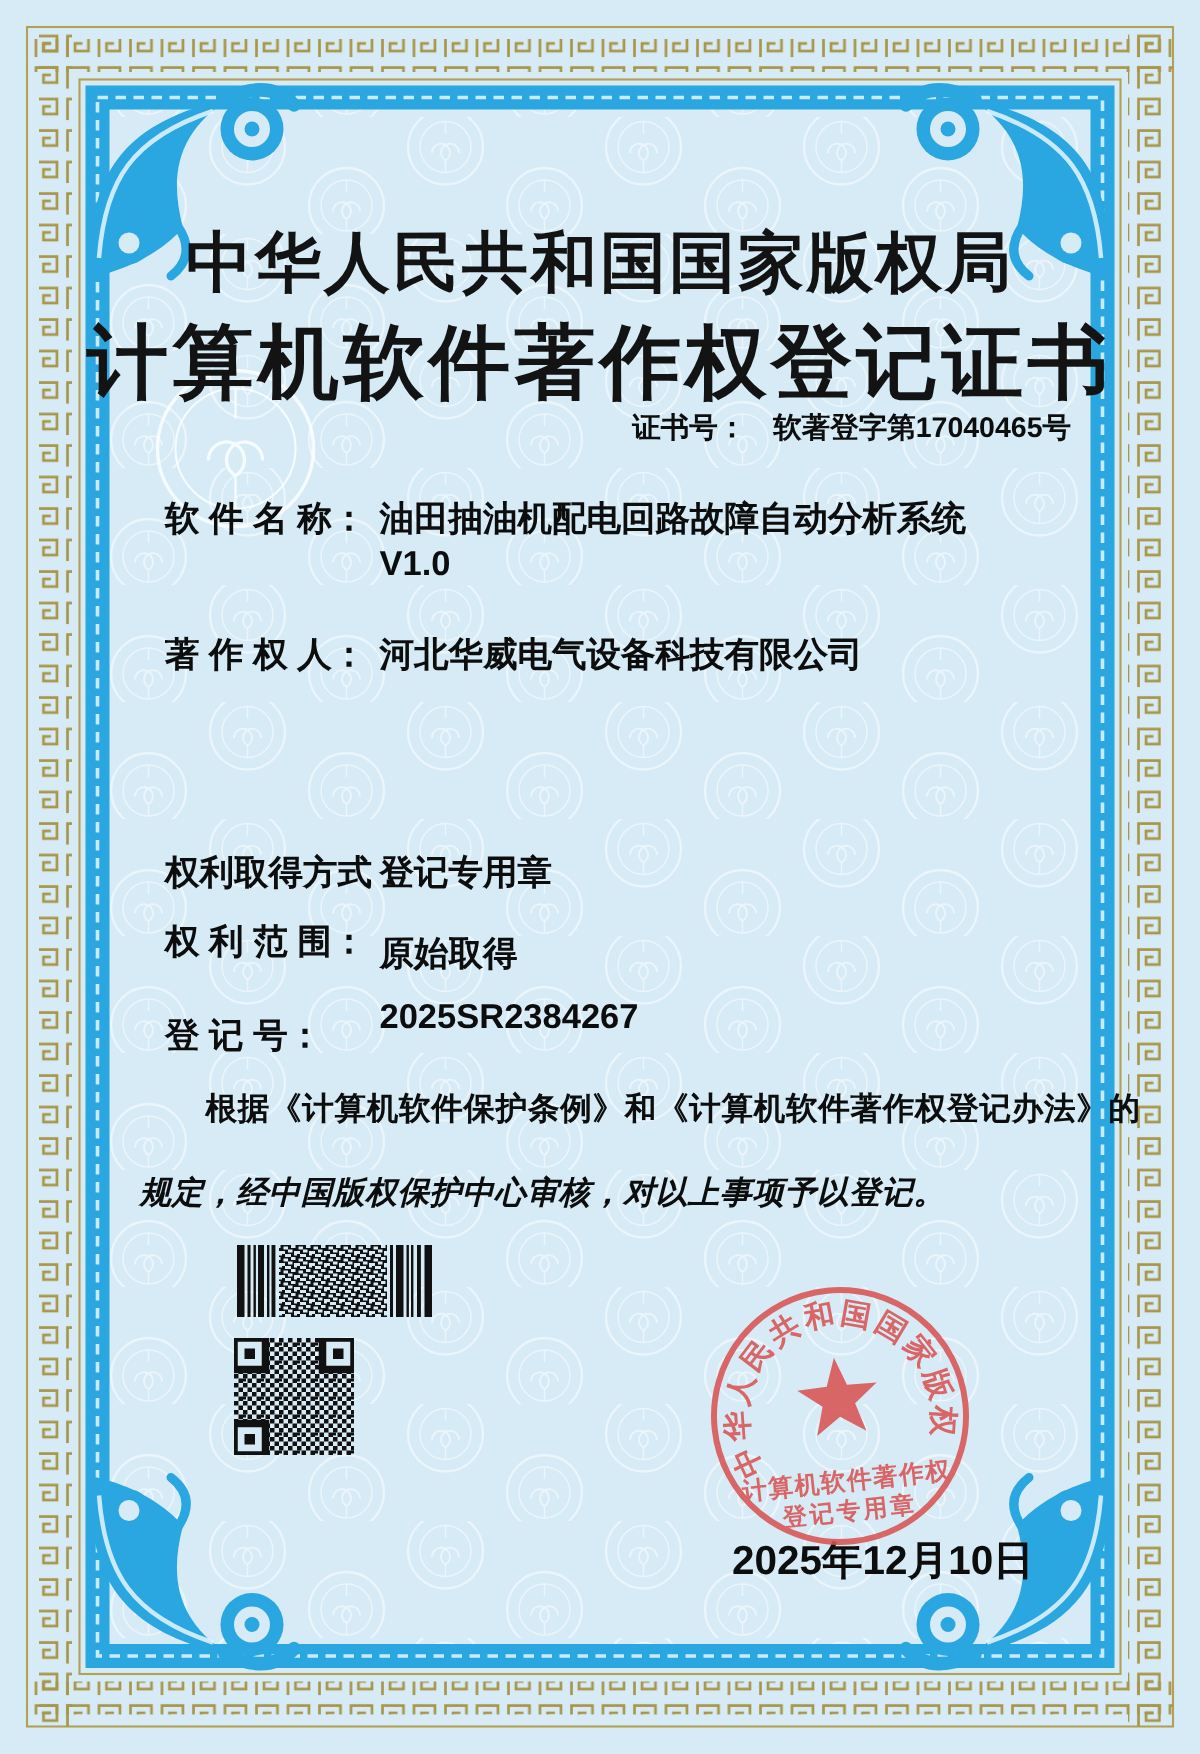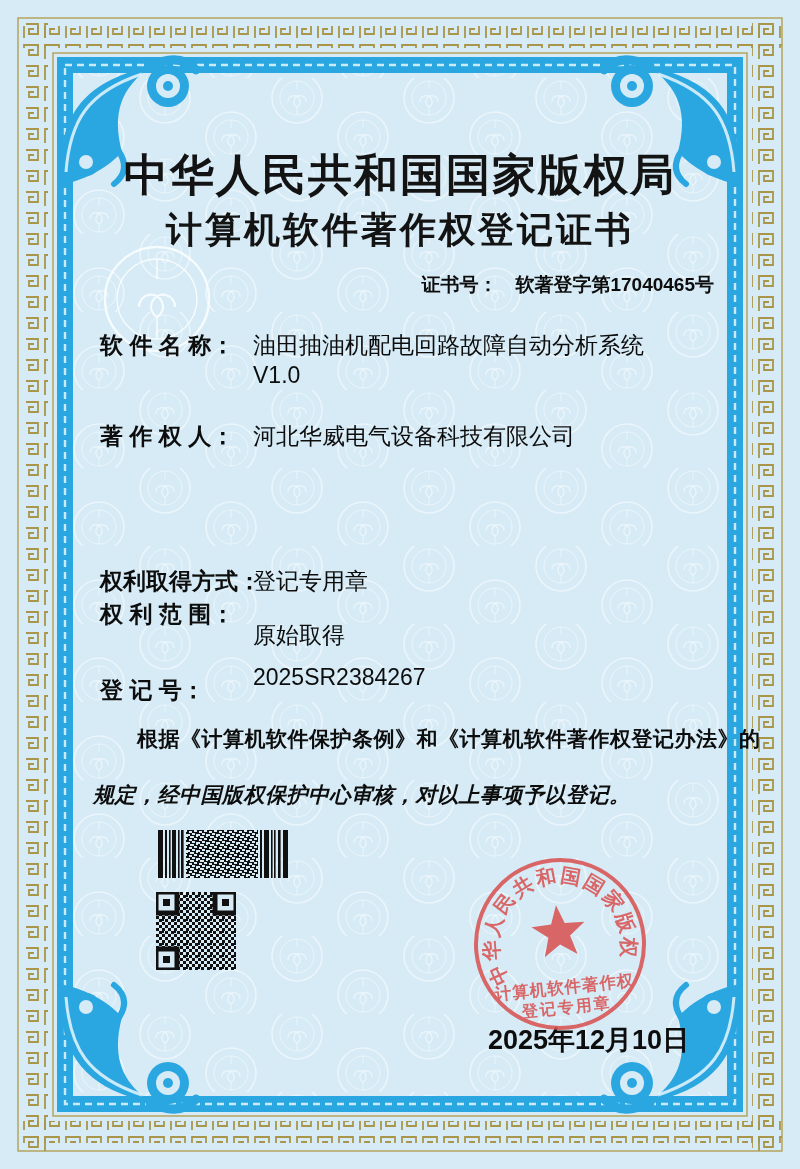--- a/index.html
+++ b/index.html
@@ -8,30 +8,30 @@
     background:#d6ebf6;
     font-family:"Liberation Sans","DejaVu Sans",sans-serif;
     color:#0d0d0d;
   }
   #frame{position:absolute;left:0;top:0;z-index:0;}
   .title{
     position:absolute;left:0;right:0;text-align:center;
     font-weight:900;color:#131313;white-space:nowrap;z-index:2;
   }
   .title1{top:146px;font-size:44px;letter-spacing:2px;}
-  .title2{top:206px;font-size:36px;letter-spacing:3px;}
+  .title2{top:206px;font-size:54px;letter-spacing:3px;}
   .certno{
     position:absolute;top:272px;right:86px;font-size:19px;font-weight:700;
     white-space:nowrap;z-index:2;
   }
   .certno .v{margin-left:18px;}
   .fieldrow{position:absolute;left:100px;font-size:23px;font-weight:700;
     white-space:nowrap;z-index:2;}
-  .fieldrow .lbl{display:inline-block;min-width:140px;}
-  .fieldval{position:absolute;left:253px;font-size:23px;font-weight:400;
+  .fieldrow .lbl{display:inline-block;min-width:140px;margin-left:10px;}
+  .fieldval{position:absolute;left:253px;font-size:23px;font-weight:700;
     white-space:nowrap;z-index:2;}
   .stline{position:absolute;font-size:21px;font-weight:700;letter-spacing:0.5px;
     white-space:nowrap;z-index:2;text-align:right;}
   .st1{left:137px;top:725px;}
   .st2{left:93px;top:781px;font-style:italic;}
   .datefield{position:absolute;left:488px;top:1022px;font-size:27px;
     font-weight:700;white-space:nowrap;z-index:2;}
   #barcode{position:absolute;left:158px;top:830px;z-index:2;}
   #qrcode{position:absolute;left:156px;top:892px;z-index:2;}
   #seal{position:absolute;left:455px;top:840px;z-index:3;opacity:0.88;}
@@ -140,21 +140,21 @@
 <div class="fieldrow" style="top:421px">
   <span class="lbl">著 作 权 人：</span>
 </div>
 <div class="fieldval" style="top:421px">河北华威电气设备科技有限公司</div>
 
 <div class="fieldrow" style="top:566px">
   <span class="lbl">权利取得方式：</span>
 </div>
 <div class="fieldval" style="top:566px">登记专用章</div>
 
-<div class="fieldrow" style="top:599px">
+<div class="fieldrow" style="top:612px">
   <span class="lbl">权 利 范 围：</span>
 </div>
 <div class="fieldval" style="top:620px">原始取得</div>
 
 <div class="fieldrow" style="top:675px">
   <span class="lbl">登  记  号：</span>
 </div>
 <div class="fieldval" style="top:664px">2025SR2384267</div>
 
 <div class="stline st1">根据《计算机软件保护条例》和《计算机软件著作权登记办法》的</div>

